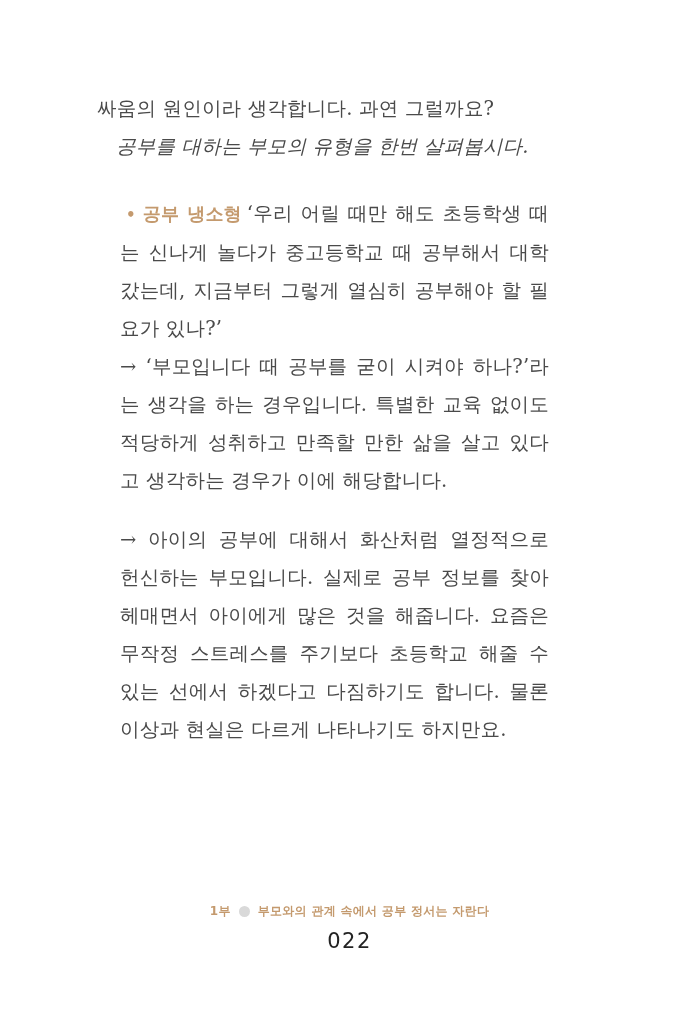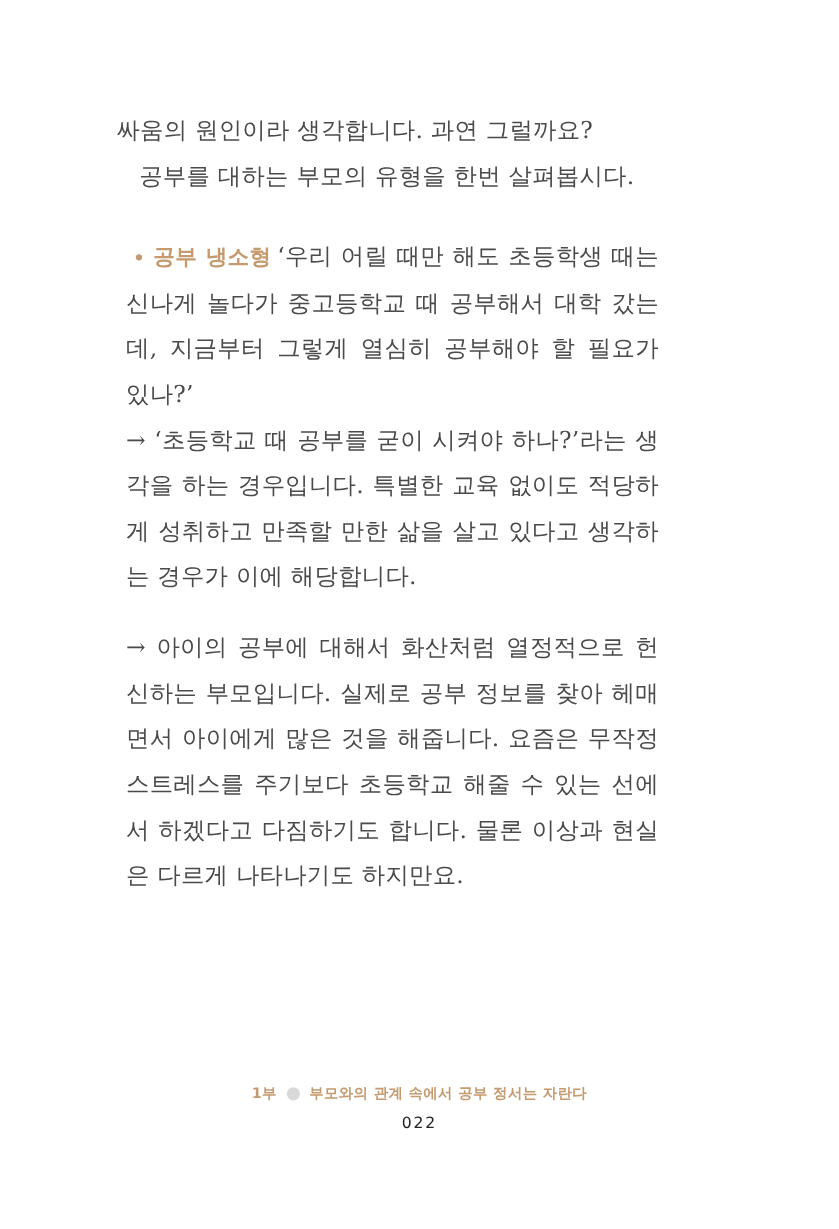--- a/index.html
+++ b/index.html
@@ -24,22 +24,22 @@
   }
   .content{
     position:absolute;
     left:97px;top:90px;width:452px;
     color:var(--body-text);
     font-size:19.5px;
     line-height:38px;
     letter-spacing:0.2px;
   }
   .intro-line{margin:0;}
-  .intro-line.indented{text-indent:19px;}
-  .type-block{margin-left:8px;margin-top:29px;}
+  .intro-line.indented{text-indent:19px;font-style:italic;}
+  .type-block{margin-left:23px;margin-top:29px;}
   .type-block.second{margin-top:21px;}
   .quote-para,.explain-para{
     margin:0;
     text-align:justify;
   }
   .quote-para{text-indent:6px;}
   .accent{
     color:var(--accent);
     font-family:"DejaVu Sans","Liberation Sans",sans-serif;
     font-weight:700;
@@ -63,39 +63,39 @@
     border-radius:50%;
     background:var(--footer-dot);
     margin:0 8px;
     vertical-align:-1.5px;
   }
   .page-number{
     position:absolute;
     top:929px;left:0;width:699px;
     text-align:center;
     font-family:"DejaVu Sans","Liberation Sans",sans-serif;
-    font-size:13px;
+    font-size:21px;
     font-weight:500;
     letter-spacing:1.5px;
     color:var(--page-number);
   }
 </style>
 </head>
 <body>
 
 <div class="page">
 
   <main class="content">
 
     <p class="intro-line">싸움의 원인이라 생각합니다. 과연 그럴까요?</p>
     <p class="intro-line indented">공부를 대하는 부모의 유형을 한번 살펴봅시다.</p>
 
     <section class="type-block">
       <p class="quote-para"><span class="accent bullet">•</span><span class="accent label">공부 냉소형</span><span class="quote-text">‘우리 어릴 때만 해도 초등학생 때는 신나게 놀다가 중고등학교 때 공부해서 대학 갔는데, 지금부터 그렇게 열심히 공부해야 할 필요가 있나?’</span></p>
-      <p class="explain-para">→ ‘초등학교 때 공부를 굳이 시켜야 하나?’라는 생각을 하는 경우입니다. 특별한 교육 없이도 적당하게 성취하고 만족할 만한 삶을 살고 있다고 생각하는 경우가 이에 해당합니다.</p>
+      <p class="explain-para">→ ‘부모입니다 때 공부를 굳이 시켜야 하나?’라는 생각을 하는 경우입니다. 특별한 교육 없이도 적당하게 성취하고 만족할 만한 삶을 살고 있다고 생각하는 경우가 이에 해당합니다.</p>
     </section>
 
     <section class="type-block second">
       <p class="explain-para">→ 아이의 공부에 대해서 화산처럼 열정적으로 헌신하는 부모입니다. 실제로 공부 정보를 찾아 헤매면서 아이에게 많은 것을 해줍니다. 요즘은 무작정 스트레스를 주기보다 초등학교 해줄 수 있는 선에서 하겠다고 다짐하기도 합니다. 물론 이상과 현실은 다르게 나타나기도 하지만요.</p>
     </section>
 
   </main>
 
   <footer class="footer">
     <span class="footer-part">1부</span><span class="footer-dot"></span><span class="footer-chapter">부모와의 관계 속에서 공부 정서는 자란다</span>

